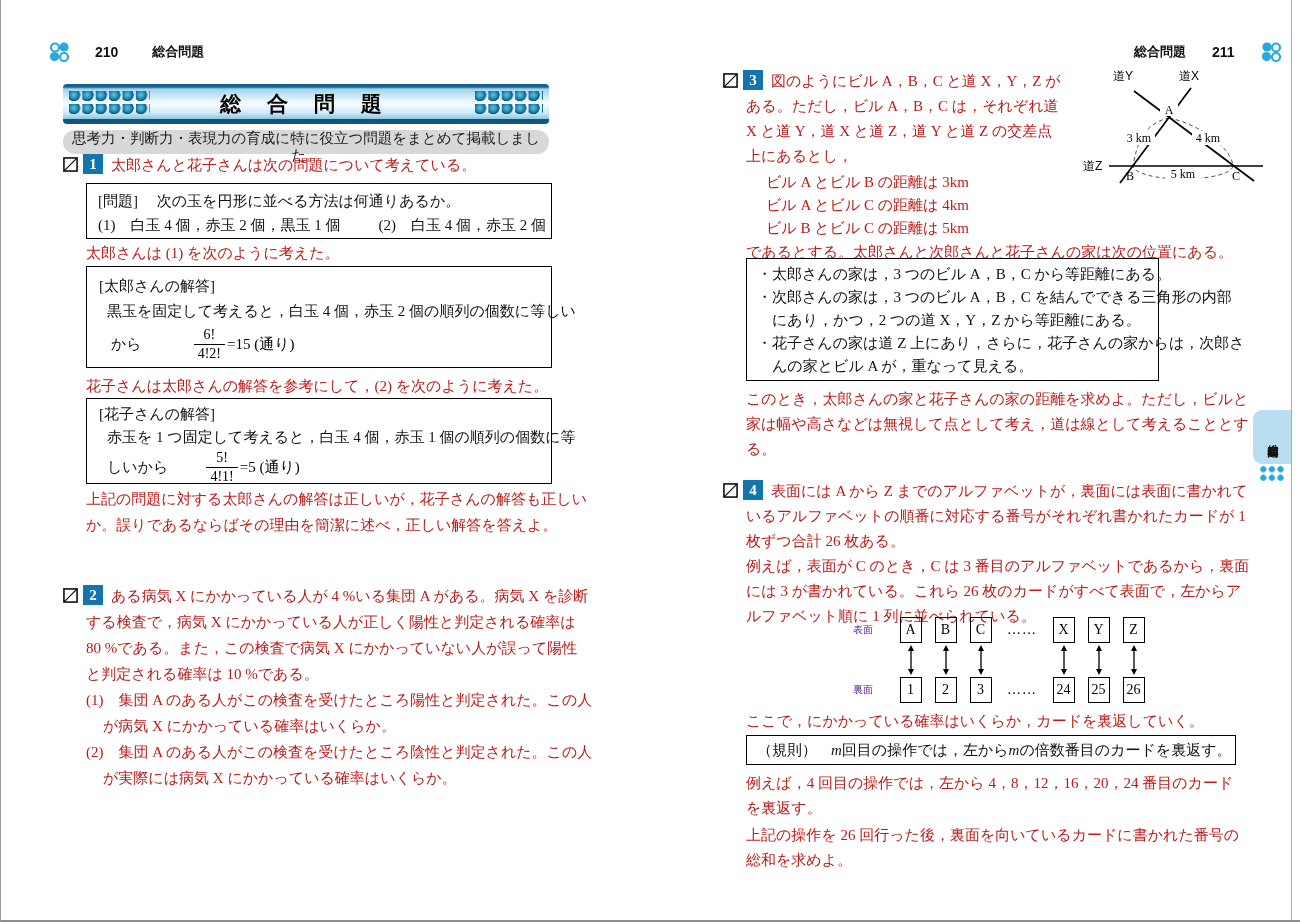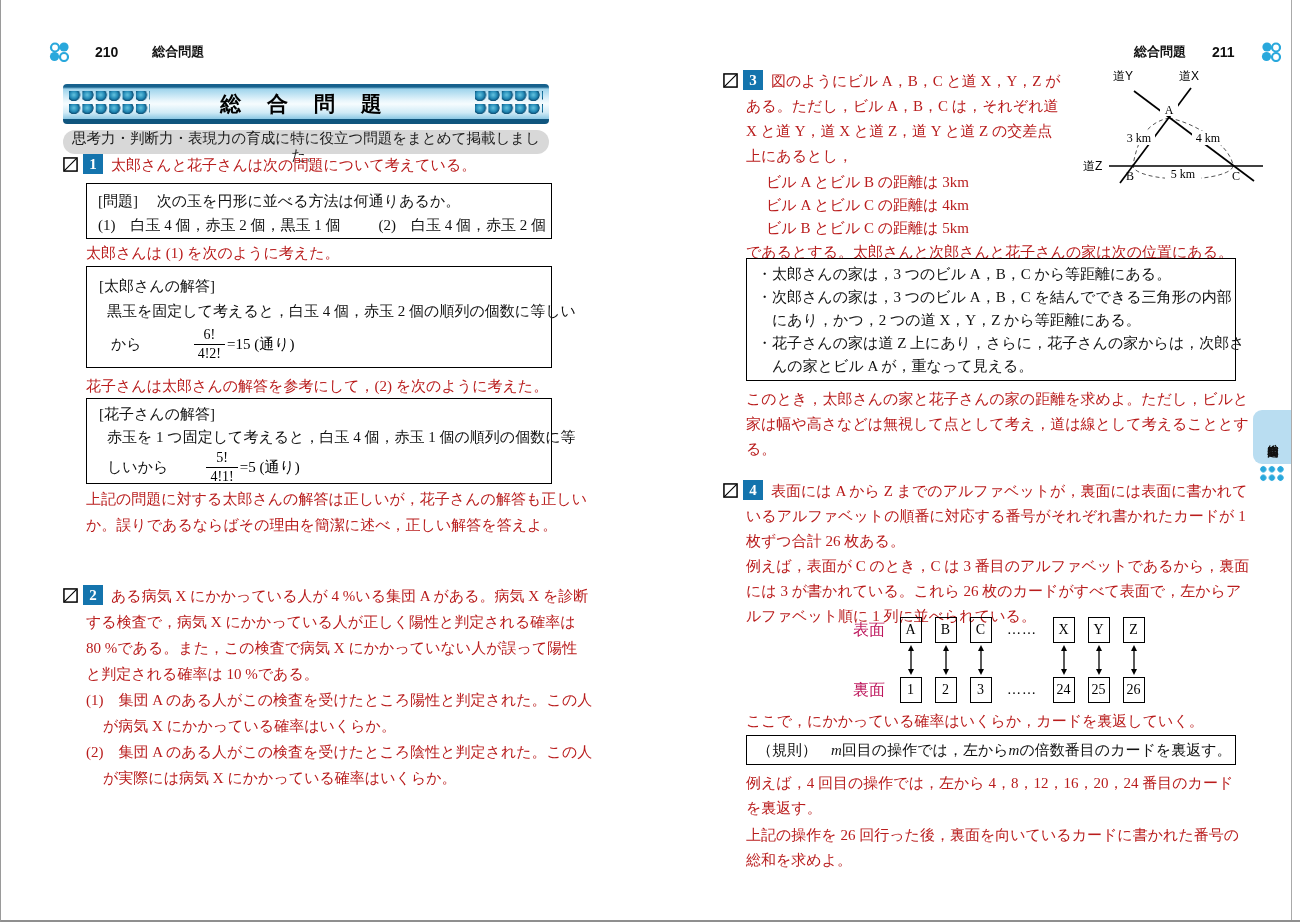--- a/index.html
+++ b/index.html
@@ -44,21 +44,21 @@
   .frac { display:inline-block; text-align:center; font-size:14px; line-height:16px; }
   .frac .fnum { display:block; padding:0 4px 1px; border-bottom:1.2px solid #000; }
   .frac .fden { display:block; padding:1px 4px 0; }
   .frac-res { font-size:15px; margin-left:2px; }
 
   .ital-m { font-style:italic; font-family:"Liberation Serif","DejaVu Serif",serif; }
 
   
   .cards-diagram { position:absolute; left:852px; top:616px; }
   .cards-row { display:flex; align-items:center; height:28px; }
-  .cards-label { width:40px; font-size:16px; color:#be185d; font-family:"Liberation Sans",sans-serif; }
+  .cards-label { width:40px; font-size:10px; color:#4c1d95; font-family:"Liberation Sans",sans-serif; }
   .card-col { width:35px; display:flex; justify-content:center; }
   .dots-col { width:48px; display:flex; justify-content:center; font-size:14px; letter-spacing:1px;
     font-family:"Liberation Serif",serif; }
   .card { min-width:22px; height:26px; padding:0 2px; border:1.3px solid #000; display:flex;
     align-items:center; justify-content:center; font-size:14px; font-family:"Liberation Serif","DejaVu Serif",serif; }
   .arrows-row { display:flex; height:32px; }
 
   
   .side-tab { position:absolute; left:1252px; top:410px; width:39px; height:54px; background:#b9ddf1;
     border-radius:9px 0 0 9px; display:flex; align-items:center; justify-content:center; }
@@ -206,21 +206,21 @@
     <text x="96" y="14" font-size="12" font-family="Liberation Sans, sans-serif">道X</text>
     <text x="0" y="104" font-size="12" font-family="Liberation Sans, sans-serif">道Z</text>
     <text x="86" y="48" font-size="12" text-anchor="middle" font-family="Liberation Serif, serif">A</text>
     <text x="47" y="114" font-size="12" text-anchor="middle" font-family="Liberation Serif, serif">B</text>
     <text x="153" y="114" font-size="12" text-anchor="middle" font-family="Liberation Serif, serif">C</text>
     <text x="56" y="76" font-size="12" text-anchor="middle" font-family="Liberation Serif, serif">3 km</text>
     <text x="125" y="76" font-size="12" text-anchor="middle" font-family="Liberation Serif, serif">4 km</text>
     <text x="100" y="112" font-size="12" text-anchor="middle" font-family="Liberation Serif, serif">5 km</text>
   </svg>
 
-  <div class="box" style="left:745px; top:258px; width:490px; height:123px; padding:4px 10px;">
+  <div class="box" style="left:745px; top:258px; width:413px; height:123px; padding:4px 10px;">
     <div class="bl" style="line-height:23px;">・太郎さんの家は，3 つのビル A，B，C から等距離にある。</div>
     <div class="bl" style="line-height:23px;">・次郎さんの家は，3 つのビル A，B，C を結んでできる三角形の内部</div>
     <div class="bl" style="line-height:23px;">　にあり，かつ，2 つの道 X，Y，Z から等距離にある。</div>
     <div class="bl" style="line-height:23px;">・花子さんの家は道 Z 上にあり，さらに，花子さんの家からは，次郎さ</div>
     <div class="bl" style="line-height:23px;">　んの家とビル A が，重なって見える。</div>
   </div>
 
   <div class="tline" style="left:745px; top:390px;">このとき，太郎さんの家と花子さんの家の距離を求めよ。ただし，ビルと</div>
   <div class="tline" style="left:745px; top:415px;">家は幅や高さなどは無視して点として考え，道は線として考えることとす</div>
   <div class="tline" style="left:745px; top:440px;">る。</div>

